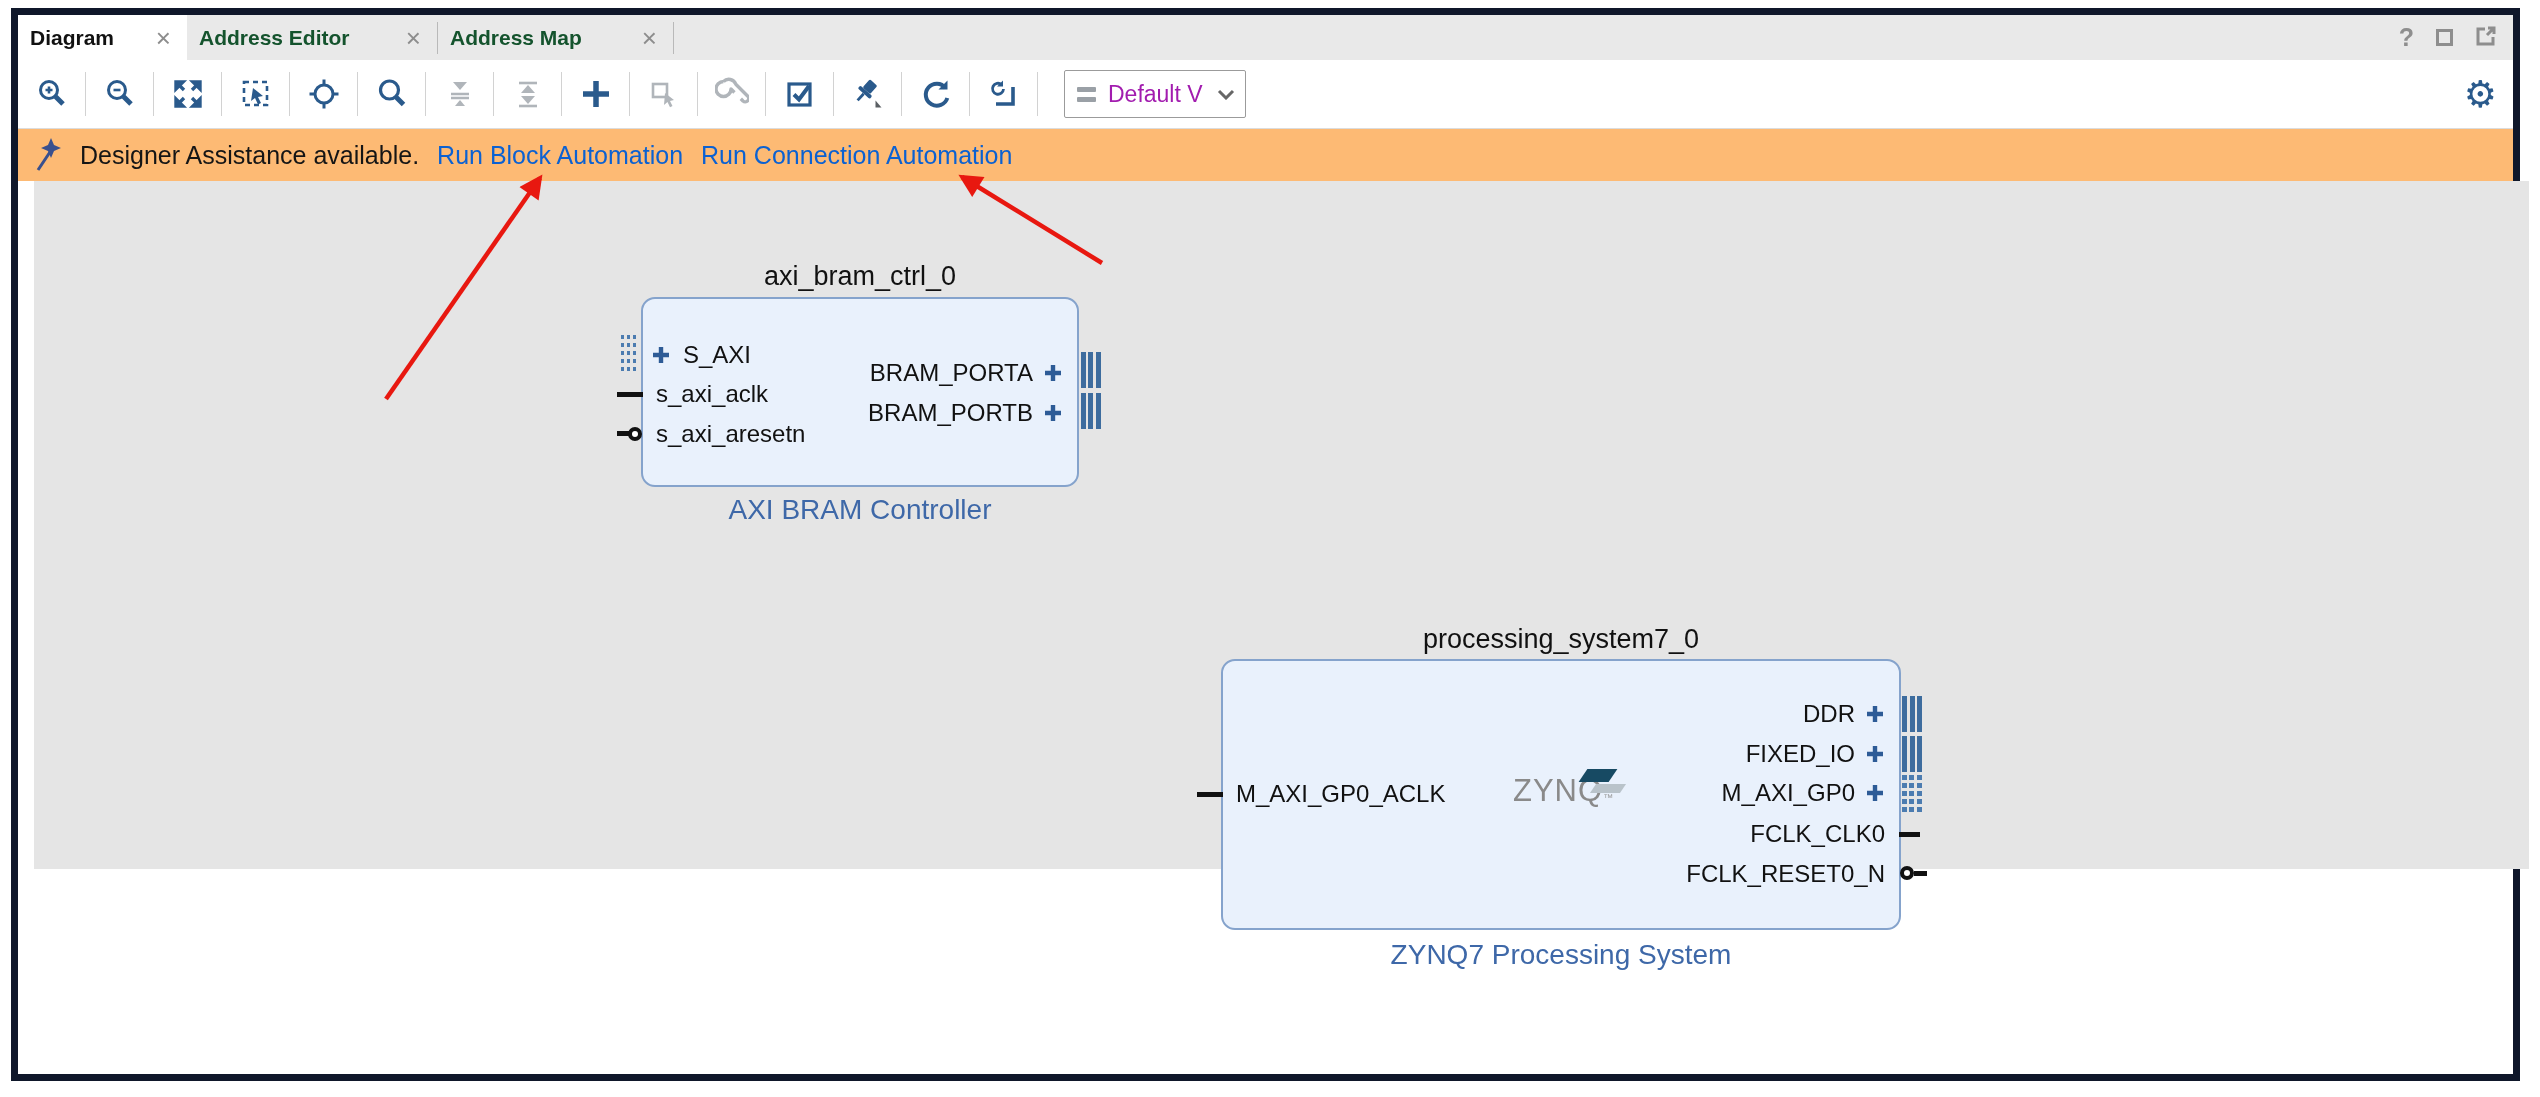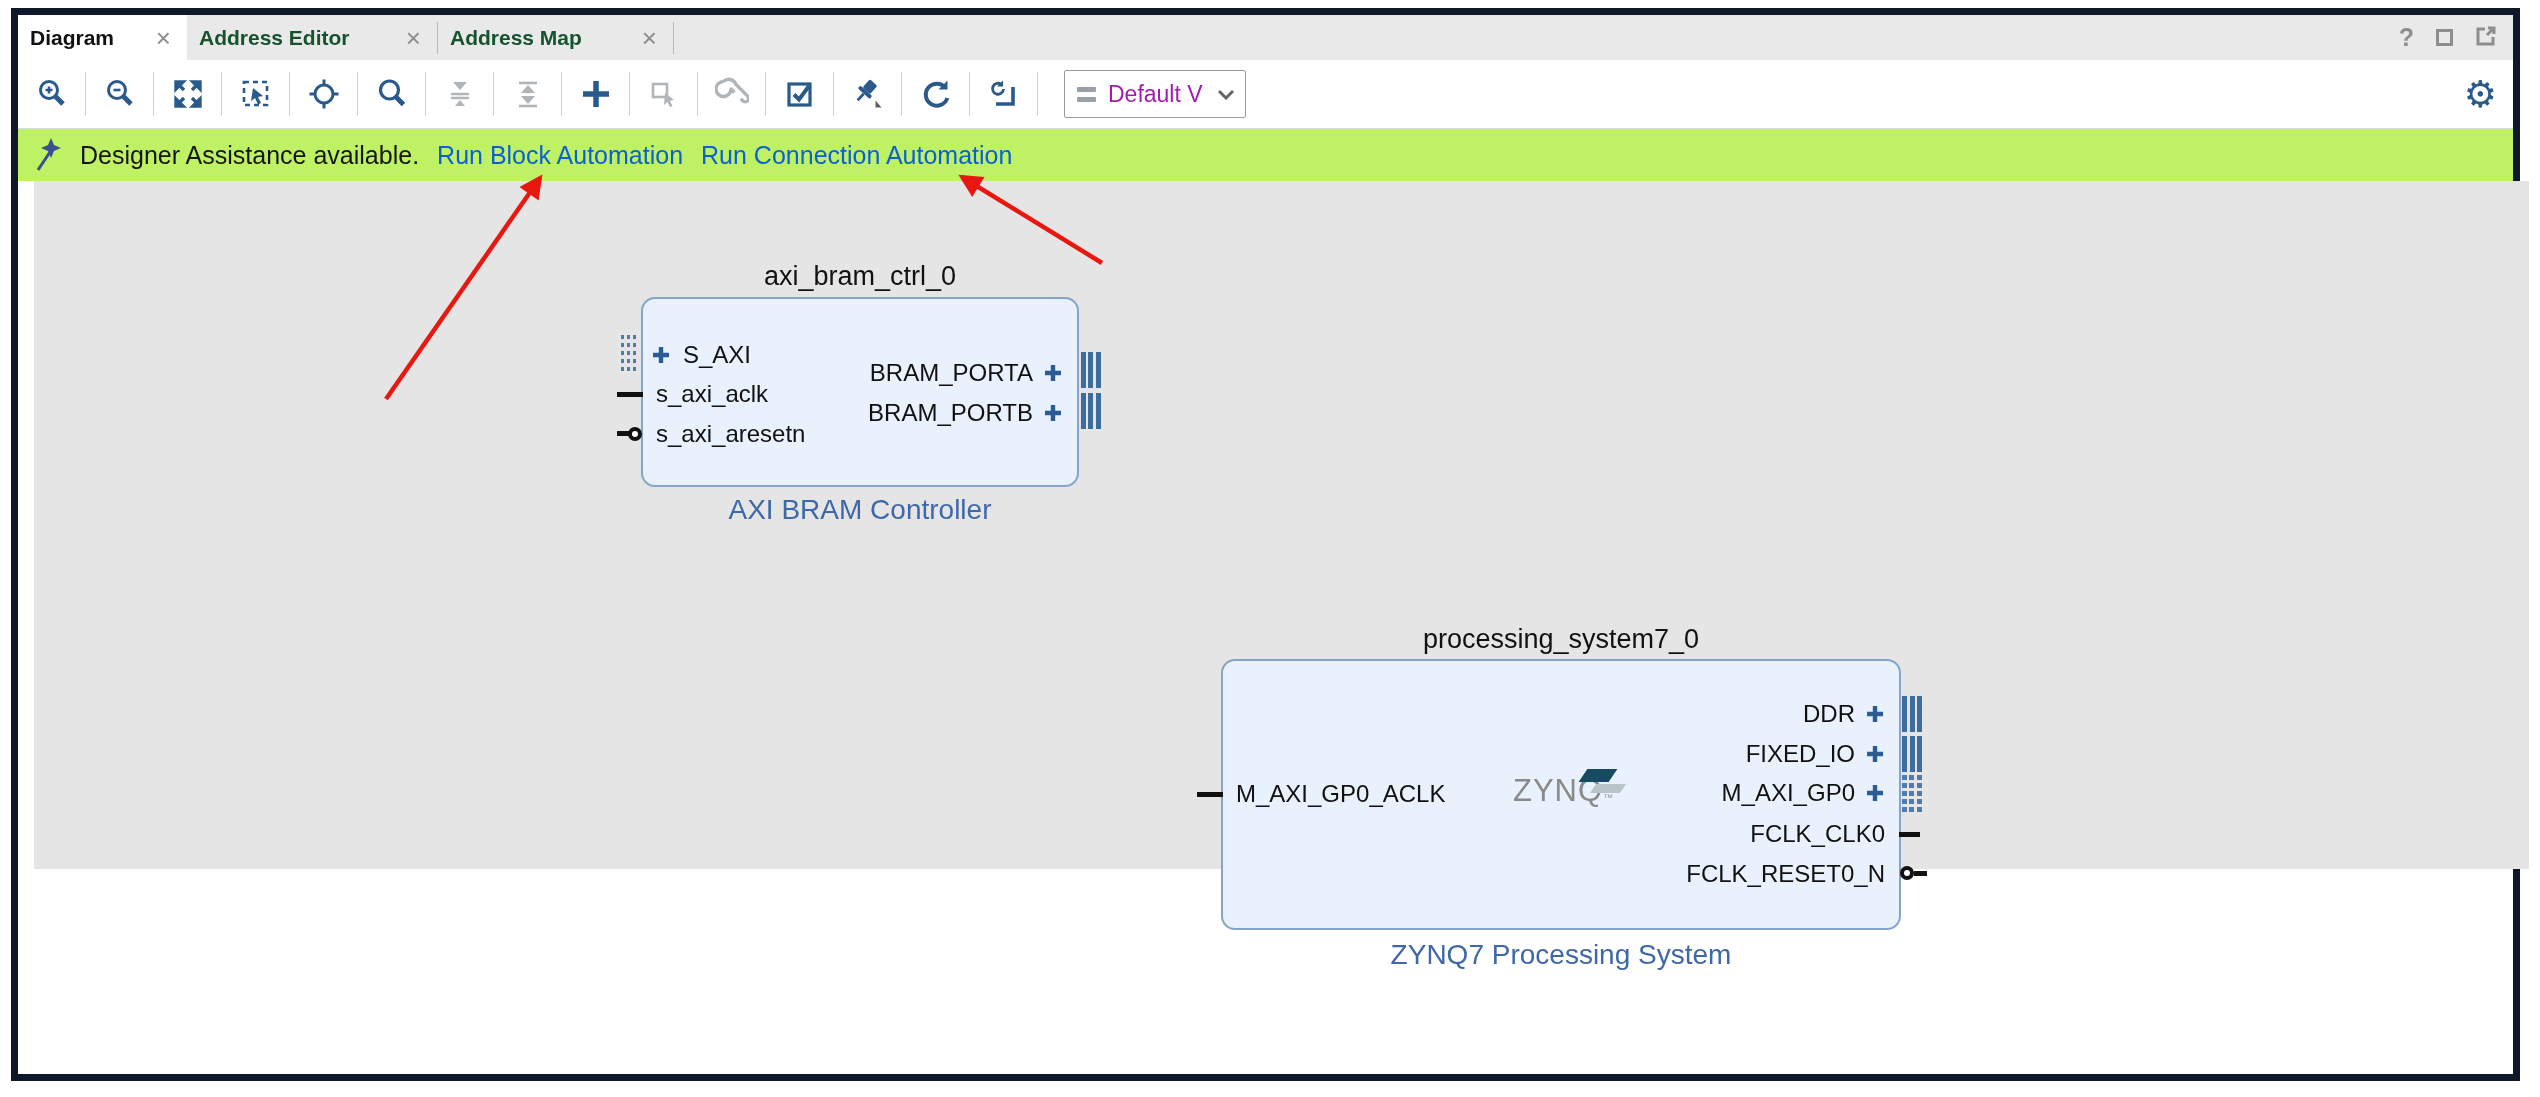--- a/index.html
+++ b/index.html
@@ -53,21 +53,21 @@
   }
   .ham{display:flex;flex-direction:column;gap:5px;}
   .ham i{display:block;width:19px;height:5px;background:#9aa0a6;border-radius:1px;}
   .viewsel .vlabel{font-size:23px;color:#a21caf;flex:1;}
   .gear{
     position:absolute;right:16px;top:45px;height:69px;display:flex;align-items:center;cursor:pointer;
   }
   .gear span{font-family:"DejaVu Sans",sans-serif;font-size:37px;color:#2a5a8c;line-height:1;}
   
   .banner{
-    position:absolute;left:0;top:114px;width:100%;height:52px;background:#bef264;
+    position:absolute;left:0;top:114px;width:100%;height:52px;background:#fdba74;
     display:flex;align-items:center;padding-left:16px;box-sizing:border-box;gap:18px;
   }
   .banner .msg{font-size:25px;color:#151515;}
   .banner a{font-size:25px;color:#0b61d2;text-decoration:none;cursor:pointer;}
   
   .canvas{position:absolute;left:16px;top:166px;width:100%;height:688px;background:#e5e5e5;}
   .blk-title{
     position:absolute;font-size:27px;color:#111;text-align:center;cursor:default;
   }
   .blk-caption{

